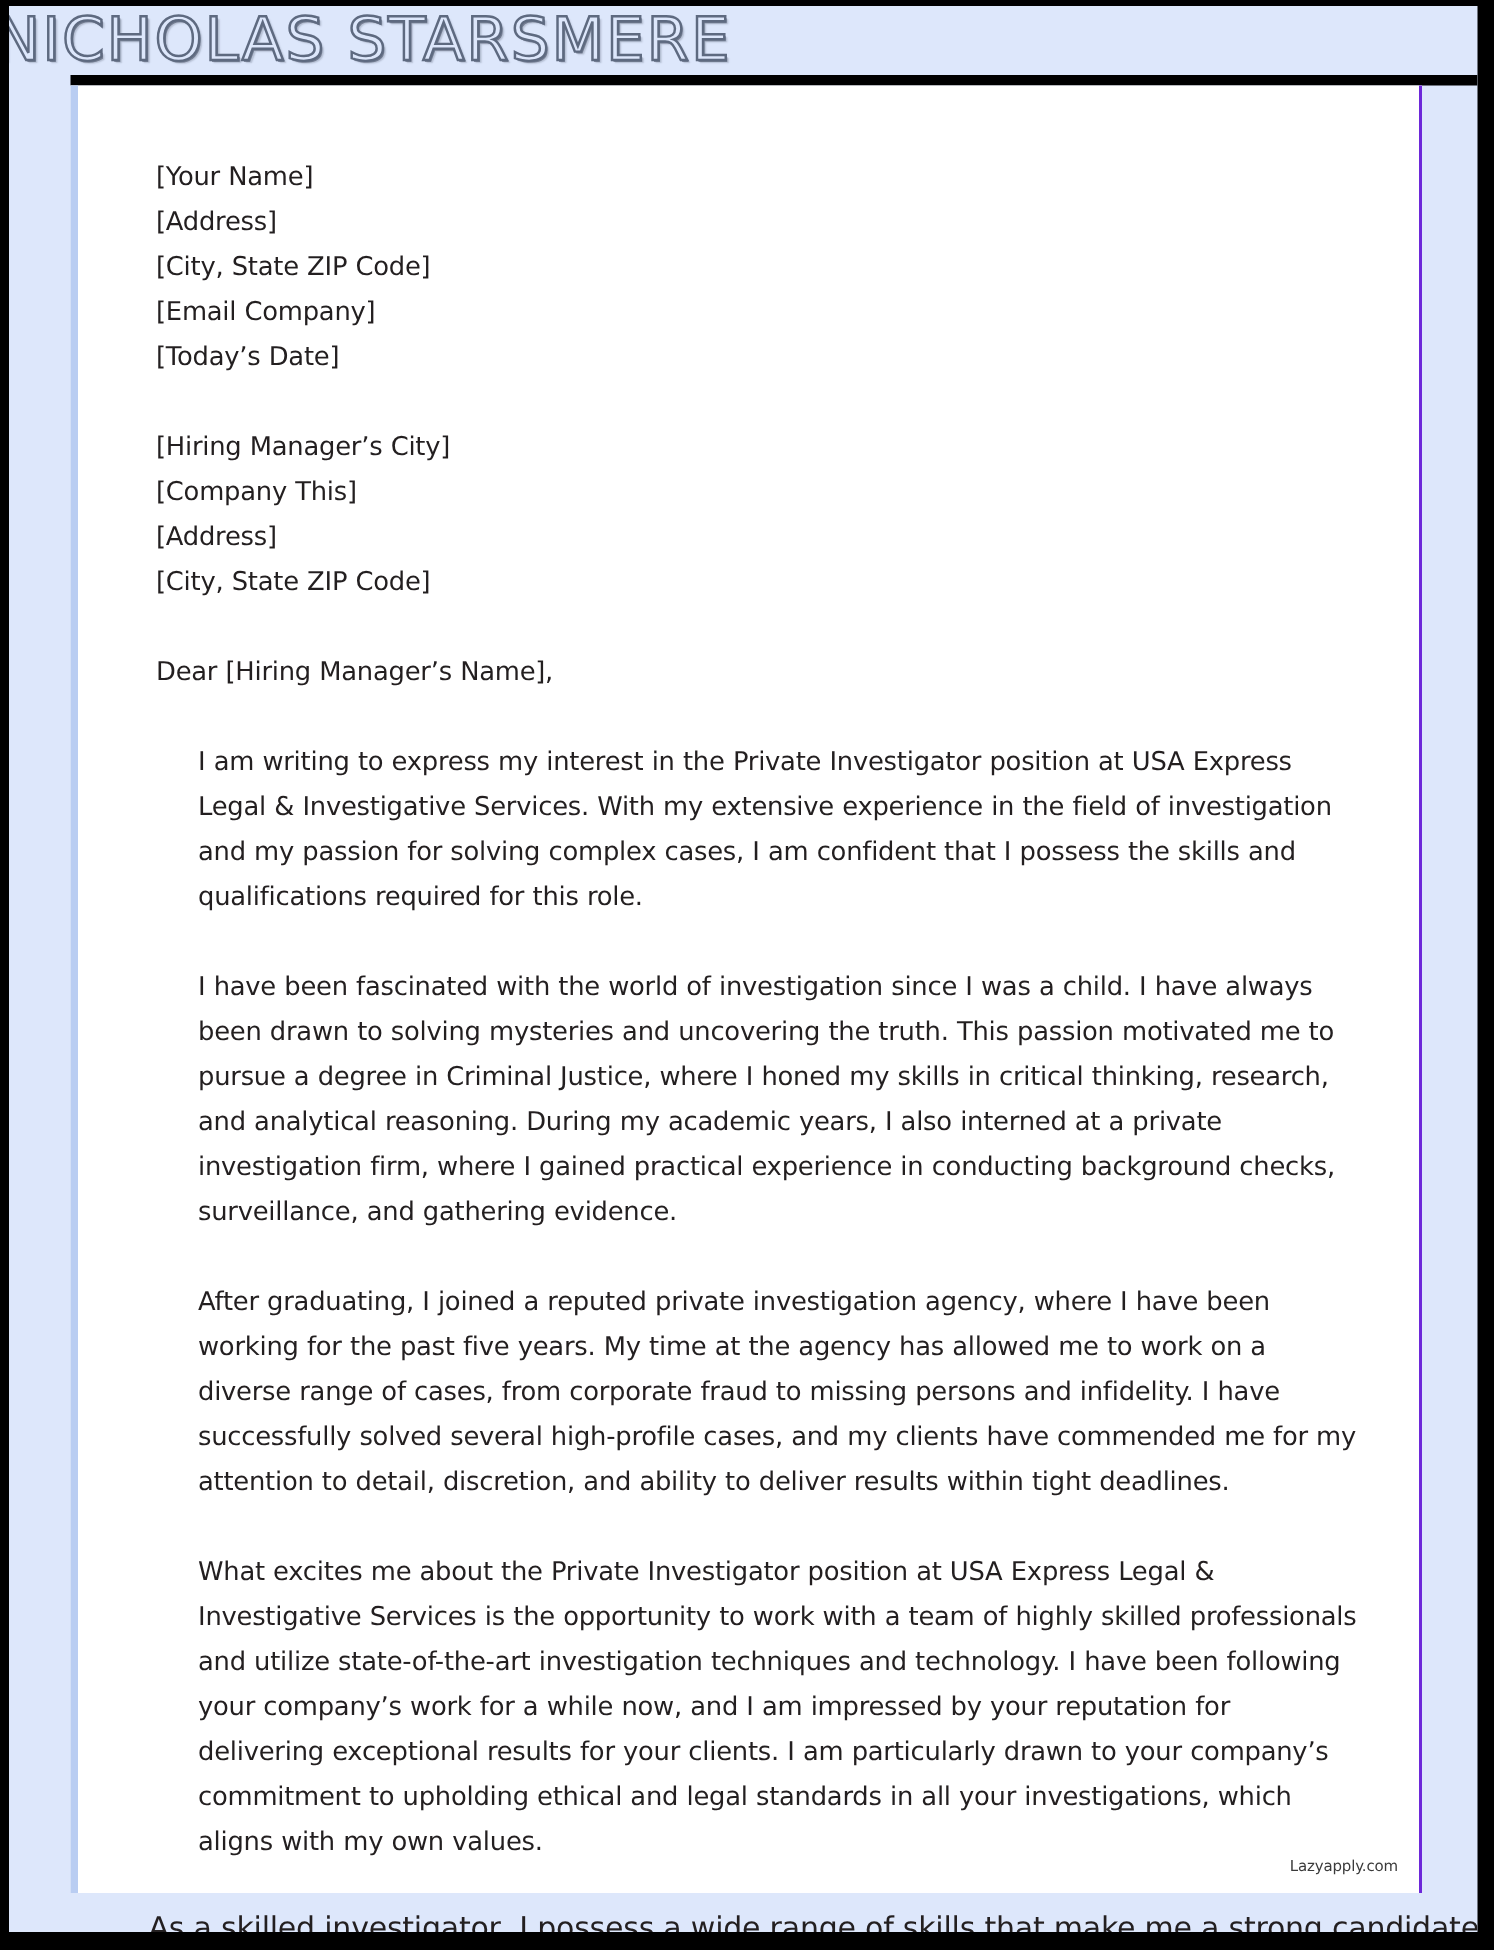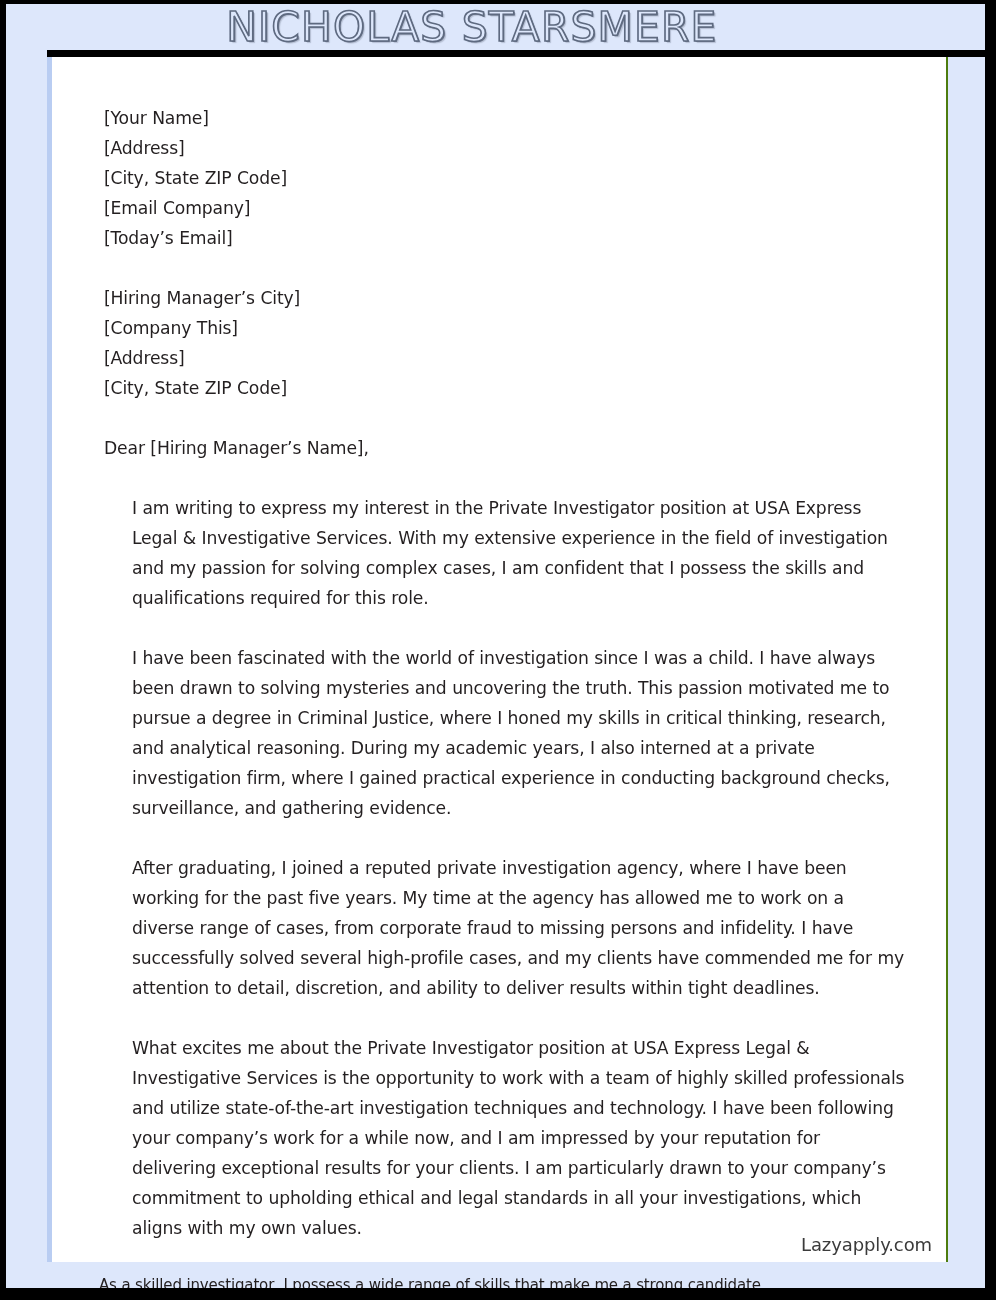--- a/index.html
+++ b/index.html
@@ -33,21 +33,21 @@
 
   
   #header-band {
     position:absolute;
     left:0;
     top:0;
     width:979px;
     height:46px;
     display:flex;
     align-items:center;
-    justify-content:center;
+    justify-content:flex-start;
     padding-right:38px;
   }
 
   #header-name {
     font-family:"DejaVu Sans", sans-serif;
     font-size:40px;
     line-height:44px;
     letter-spacing:1.2px;
     font-weight:400;
     color:#dde7fb;
@@ -72,21 +72,21 @@
 
   
   #letter-page {
     position:absolute;
     left:41px;
     top:53px;
     width:901px;
     height:1205px;
     background:#ffffff;
     border-left:5px solid #b9cdf2;
-    border-right:2px solid #4d7c0f;
+    border-right:2px solid #6d28d9;
     overflow:hidden;
   }
 
   #letter-body {
     position:relative;
     padding:46px 48px 0 52px;
     width:901px;
   }
 
   .line,
@@ -104,34 +104,34 @@
   .block { }
 
   .gap { height:30px; }
 
   
   #watermark {
     position:absolute;
     right:14px;
     bottom:8px;
     font-family:"DejaVu Sans", sans-serif;
-    font-size:18px;
+    font-size:10px;
     line-height:18px;
     color:#3b3b3b;
     letter-spacing:-0.1px;
   }
 
   
   #next-page-line {
     position:absolute;
     left:41px;
     top:1266px;
     width:938px;
     font-family:"DejaVu Sans", sans-serif;
-    font-size:15px;
+    font-size:20px;
     line-height:30px;
     color:#231f20;
     letter-spacing:-0.15px;
     padding-left:52px;
     white-space:nowrap;
   }
 </style>
 </head>
 <body>
 
@@ -146,21 +146,21 @@
     <div id="header-rule"></div>
 
     <div id="letter-page">
       <div id="letter-body">
 
         <div class="block">
           <div class="line">[Your Name]</div>
           <div class="line">[Address]</div>
           <div class="line">[City, State ZIP Code]</div>
           <div class="line">[Email Company]</div>
-          <div class="line">[Today’s Email]</div>
+          <div class="line">[Today’s Date]</div>
         </div>
 
         <div class="gap"></div>
 
         <div class="block">
           <div class="line">[Hiring Manager’s City]</div>
           <div class="line">[Company This]</div>
           <div class="line">[Address]</div>
           <div class="line">[City, State ZIP Code]</div>
         </div>

